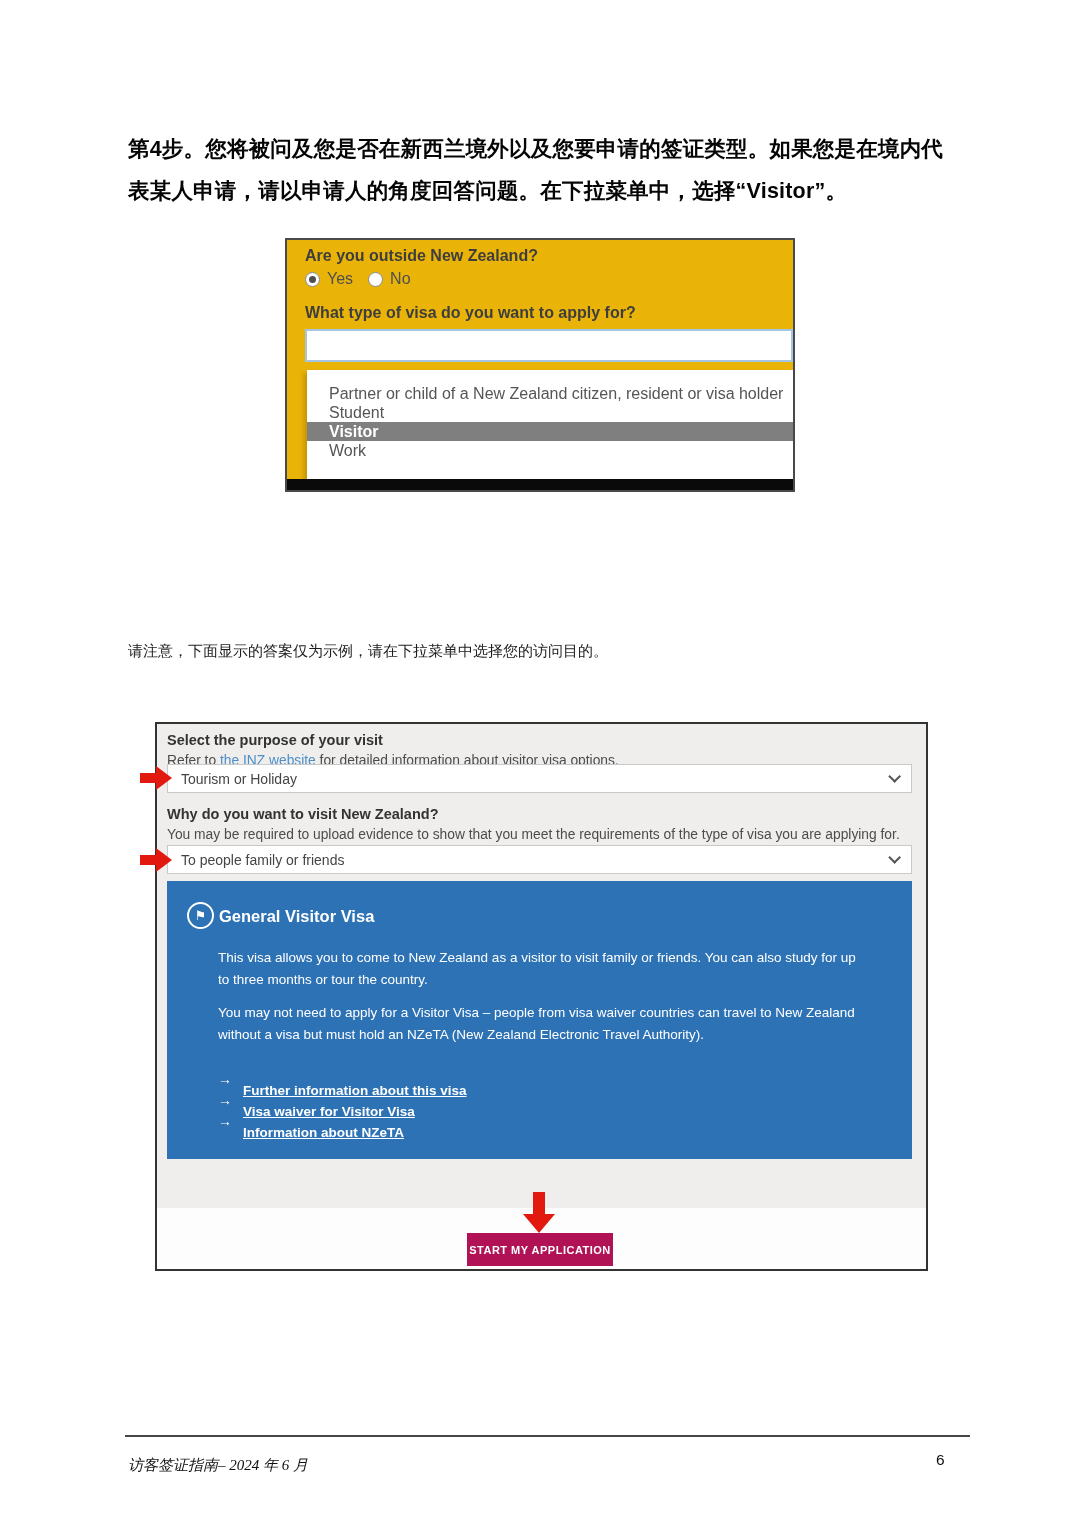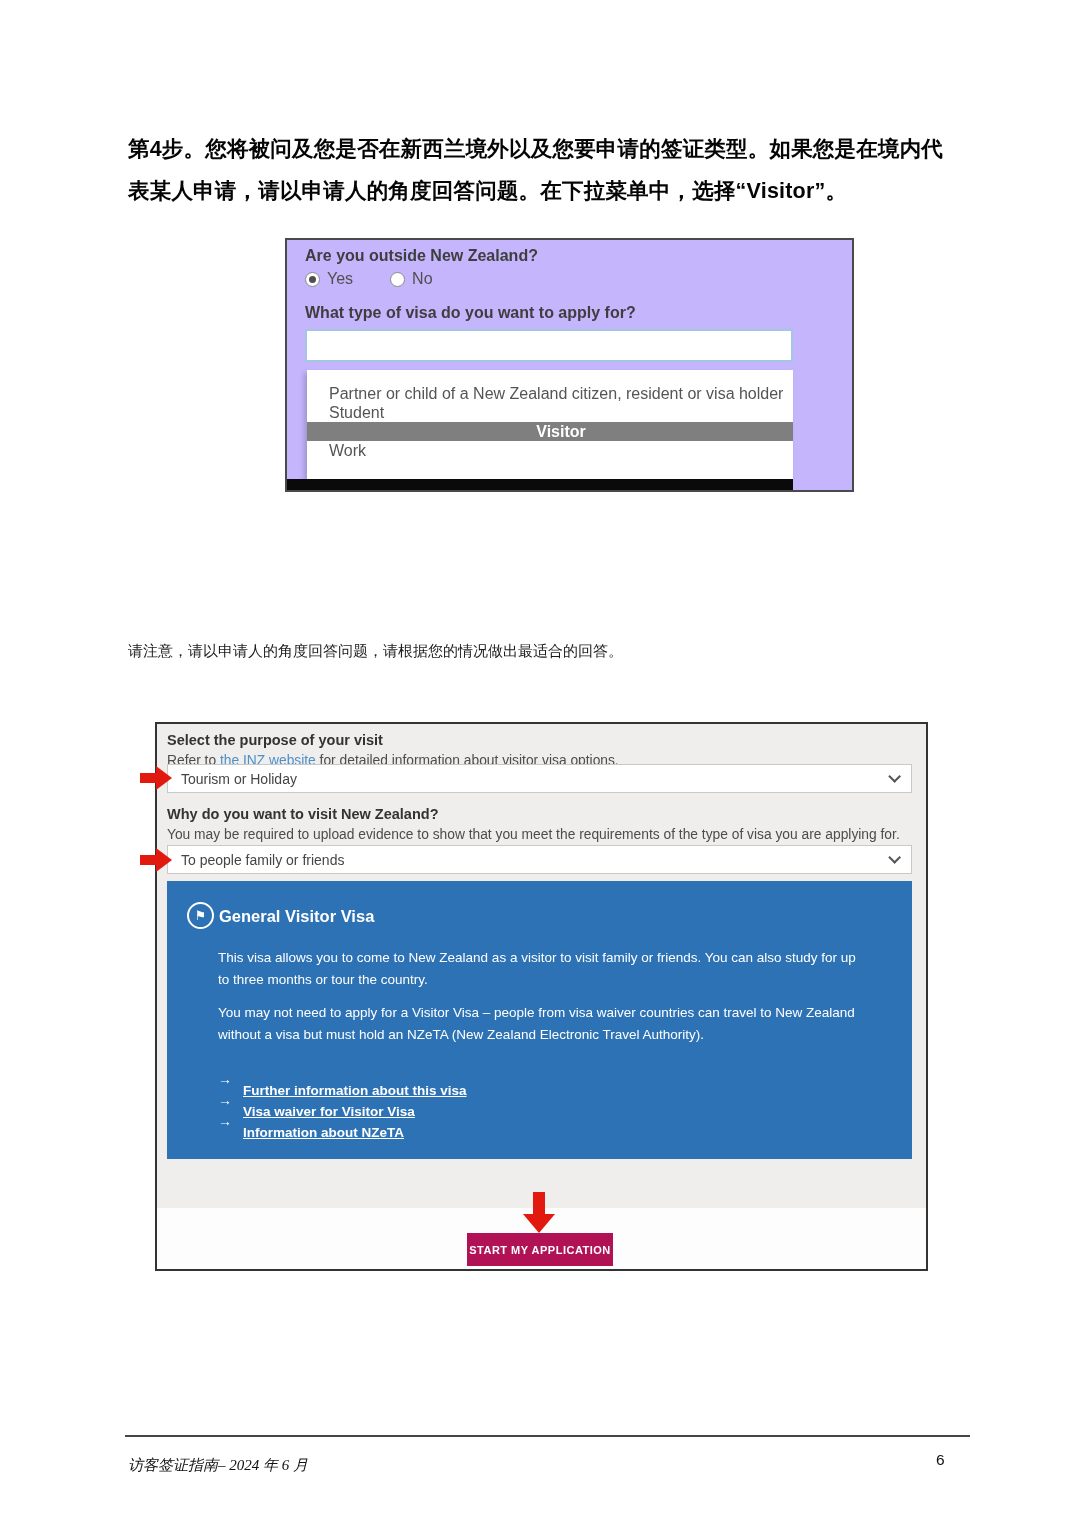--- a/index.html
+++ b/index.html
@@ -18,30 +18,30 @@
   }
   .step4 { top:128px; }
   .step5 { top:592px; }
   .note {
     position:absolute; left:128px; top:642px; width:700px;
     font-size:15px; color:#1c1c1c;
   }
 
   
   .shot1 {
-    position:absolute; left:285px; top:238px; width:569px; height:254px;
-    border:2px solid #4a4a4a; background:#c4b5fd;
+    position:absolute; left:285px; top:238px; width:510px; height:254px;
+    border:2px solid #4a4a4a; background:#eab308;
   }
   .shot1 .q {
     position:absolute; left:18px; font-size:16px; font-weight:700; color:#3e3e3e;
   }
   .shot1 .q1 { top:7px; }
   .shot1 .q2 { top:64px; }
   .radio-row {
-    position:absolute; left:18px; top:30px; display:flex; gap:37px;
+    position:absolute; left:18px; top:30px; display:flex; gap:15px;
     font-size:16px; color:#4f4f4f; align-items:center;
   }
   .radio-option { display:flex; align-items:center; gap:7px; }
   .radio {
     display:inline-block; width:15px; height:15px; border:1px solid #8a8a8a;
     border-radius:50%; background:#fff; position:relative; flex:0 0 auto;
   }
   .radio.checked::after {
     content:""; position:absolute; left:3px; top:3px; right:3px; bottom:3px;
     border-radius:50%; background:#4f4f4f;
@@ -52,21 +52,21 @@
   }
   .dropdown-panel {
     position:absolute; left:20px; top:130px; width:486px; height:109px;
     background:#fff; padding-top:14px;
     box-shadow:-3px 3px 5px rgba(0,0,0,0.18);
   }
   .dd-option {
     height:19px; line-height:19px; padding-left:22px;
     font-size:16px; color:#555; white-space:nowrap; overflow:hidden;
   }
-  .dd-option.selected { background:#7f7f7f; color:#ffffff; font-weight:700;text-align:center; }
+  .dd-option.selected { background:#7f7f7f; color:#ffffff; font-weight:700; }
   .blackbar {
     position:absolute; left:0; bottom:0; width:506px; height:11px; background:#0a0a0a;
   }
 
   
   .shot2 {
     position:absolute; left:155px; top:722px; width:773px; height:549px;
     border:2px solid #333333; background:#efeeec;
   }
   .shot2 .flabel {
@@ -185,21 +185,21 @@
     <div class="dropdown-panel">
       <div class="dd-option">Partner or child of a New Zealand citizen, resident or visa holder</div>
       <div class="dd-option">Student</div>
       <div class="dd-option selected">Visitor</div>
       <div class="dd-option">Work</div>
     </div>
 
     <div class="blackbar"></div>
   </div>
 
-  <p class="note">请注意，请以申请人的角度回答问题，请根据您的情况做出最适合的回答。</p>
+  <p class="note">请注意，下面显示的答案仅为示例，请在下拉菜单中选择您的访问目的。</p>
 
   <div class="shot2">
 
     <div class="flabel lbl1">Select the purpose of your visit</div>
     <div class="fhint hint1"><span>Refer to </span><a class="link-blue">the INZ website</a><span> for detailed information about visitor visa options.</span></div>
 
     <div class="select-closed sel1">
       <span>Tourism or Holiday</span>
       <span class="chev"></span>
     </div>

